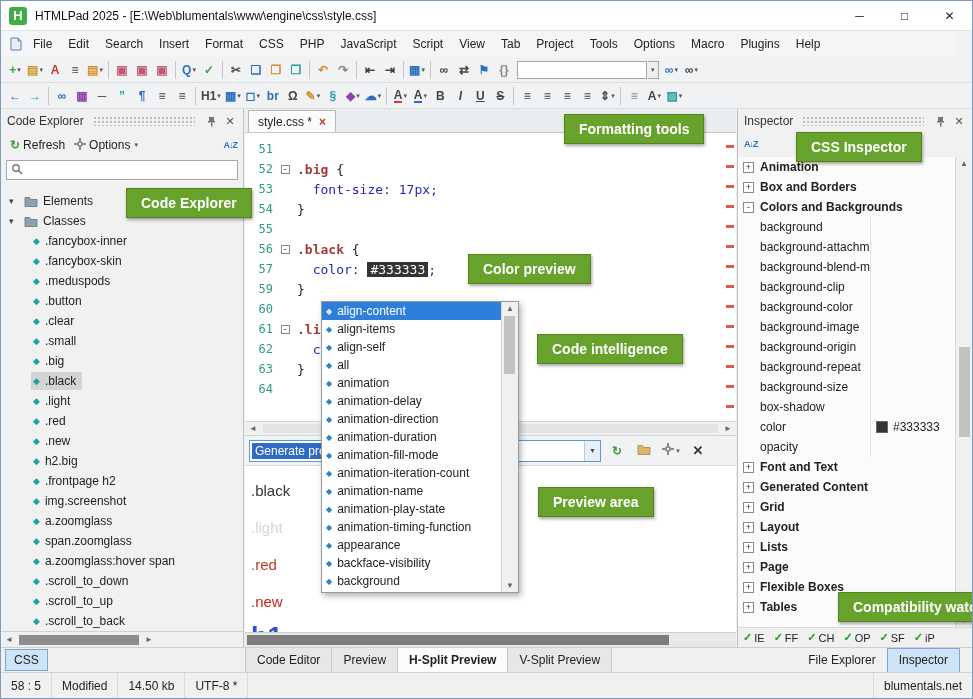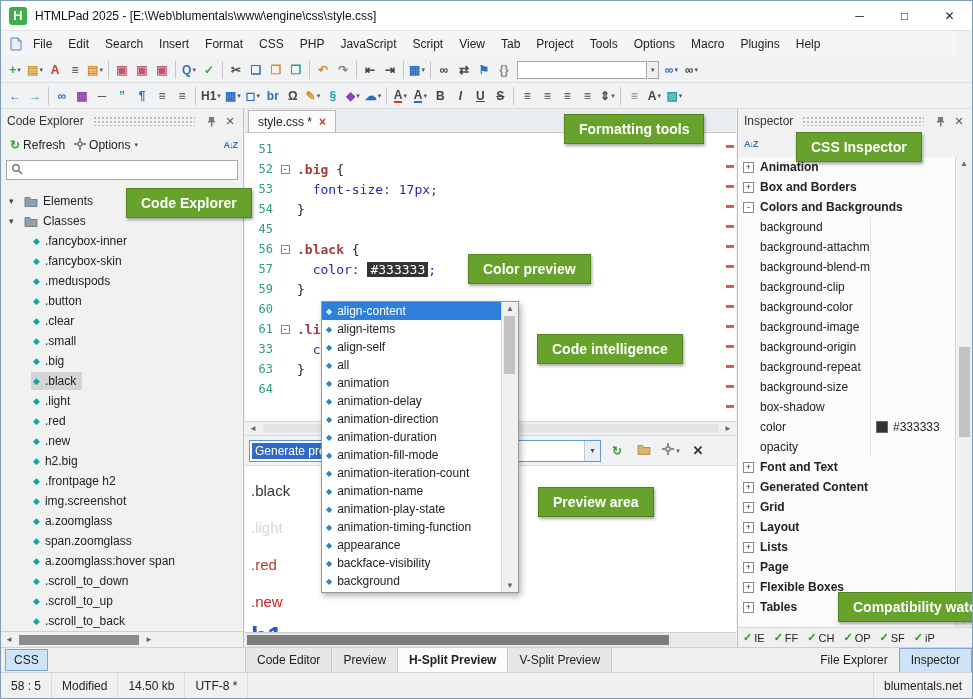--- a/index.html
+++ b/index.html
@@ -157,21 +157,21 @@
 
   
   .bottombar { position:absolute; left:0; right:0; bottom:26px; height:25px; background:#f0f0f0;
     border-top:1px solid #cfcfcf; display:flex; align-items:center; }
   .css-chip { margin-left:4px; padding:3px 8px; background:#cfe3f6; border:1px solid #7aa7d7; font-size:12px; }
   .center-tabs { position:absolute; left:244px; display:flex; height:25px; align-items:stretch; }
   .bottom-tab { padding:0 11px; display:flex; align-items:center; font-size:12px;
     border-right:1px solid #c9c9c9; background:#e7e7e7; }
   .bottom-tab:first-child { border-left:1px solid #c9c9c9; }
   .bottom-tab.active { background:#fbfbfb; font-weight:bold; }
-  .right-tabs { position:absolute; right:0; display:flex; height:25px; align-items:stretch; }
+  .right-tabs { position:absolute; right:12px; display:flex; height:25px; align-items:stretch; }
   .right-tab { padding:0 11px; display:flex; align-items:center; font-size:12px; }
   .right-tab.active { background:#cfe3f6; border:1px solid #7aa7d7; }
 
   .statusbar { position:absolute; left:0; right:0; bottom:0; height:26px; background:#f0f0f0;
     border-top:1px solid #d2d2d2; display:flex; align-items:stretch; font-size:12px; }
   .status-cell { display:flex; align-items:center; padding:0 10px; border-right:1px solid #dadada; white-space:nowrap; }
   .status-spacer { flex:1; }
   .status-cell.site { border-right:none; border-left:1px solid #dadada; }
 
   
@@ -671,21 +671,21 @@
             <span class="ln">53</span>
             <span class="fold"></span>
             <span class="codetext"><span class="tk-code">  font-size: 17px;</span></span>
           </div>
           <div class="code-line">
             <span class="ln">54</span>
             <span class="fold"></span>
             <span class="codetext"><span class="tk-pln">}</span></span>
           </div>
           <div class="code-line">
-            <span class="ln">45</span>
+            <span class="ln">55</span>
             <span class="fold"></span>
             <span class="codetext"></span>
           </div>
           <div class="code-line">
             <span class="ln">56</span>
             <span class="fold">
               <span class="fold-box">-</span>
             </span>
             <span class="codetext"><span class="tk-sel">.black</span><span class="tk-pln"> {</span></span>
           </div>
@@ -705,21 +705,21 @@
             <span class="codetext"></span>
           </div>
           <div class="code-line">
             <span class="ln">61</span>
             <span class="fold">
               <span class="fold-box">-</span>
             </span>
             <span class="codetext"><span class="tk-sel">.light</span><span class="tk-pln"> {</span></span>
           </div>
           <div class="code-line">
-            <span class="ln">33</span>
+            <span class="ln">62</span>
             <span class="fold"></span>
             <span class="codetext"><span class="tk-code">  color:</span></span>
           </div>
           <div class="code-line">
             <span class="ln">63</span>
             <span class="fold"></span>
             <span class="codetext"><span class="tk-pln">}</span></span>
           </div>
           <div class="code-line">
             <span class="ln">64</span>

